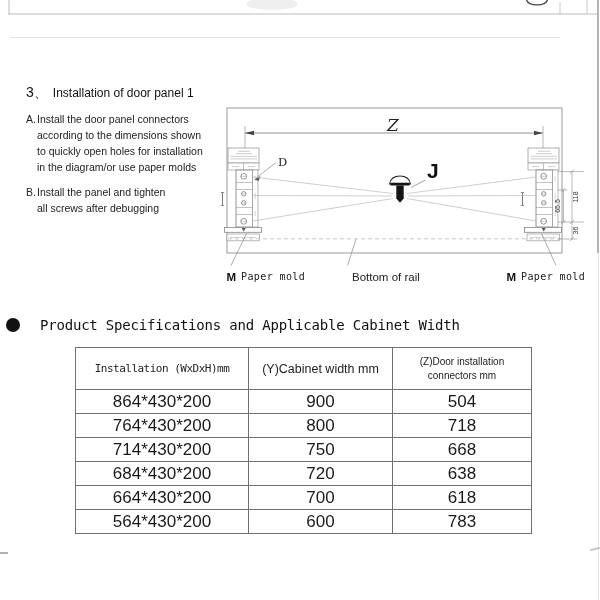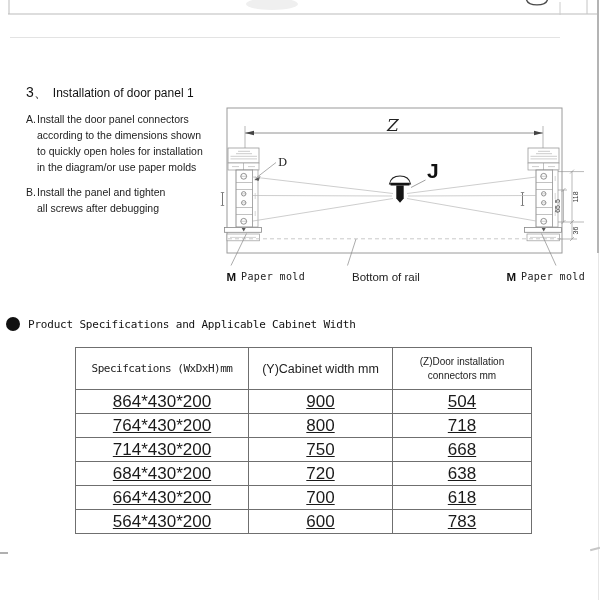--- a/index.html
+++ b/index.html
@@ -15,33 +15,33 @@
   .instr-title{display:flex;align-items:baseline;}
   .instr-num{font-size:14px;color:#111;margin-right:5px;}
   .instr-title-text{font-size:12px;color:#111;text-align:center;}
   .step{display:flex;margin-top:9px;}
   .step-label{font-size:10.5px;width:11px;flex:0 0 11px;line-height:16px;color:#222;}
   .step-lines{font-size:10.5px;line-height:16px;color:#222;}
 
   
   .section-head{position:absolute;left:6px;top:317px;display:flex;align-items:center;}
   .bullet{width:14px;height:14px;border-radius:50%;background:#111;flex:0 0 14px;}
-  .section-title{margin-left:8px;font-family:"DejaVu Sans Mono",monospace;
-                 font-size:11px;letter-spacing:-0.2px;color:#111;}
+  .section-title{margin-left:20px;font-family:"DejaVu Sans Mono",monospace;
+                 font-size:14px;letter-spacing:-0.2px;color:#111;}
 
   
   table.spec{position:absolute;left:75px;top:347px;border-collapse:collapse;
              table-layout:fixed;background:#fff;}
   table.spec th,table.spec td{border:1px solid #6f6f6f;text-align:center;
              vertical-align:middle;padding:0;}
   table.spec th{font-weight:normal;height:41px;}
   .th-spec{font-family:"DejaVu Sans Mono",monospace;font-size:11px;letter-spacing:-0.5px;color:#222;}
   .th-sans{font-size:12.5px;color:#222;}
   .th-two{font-size:10px;line-height:13.5px;color:#222;}
-  table.spec td{font-size:17px;height:23px;color:#1a1a1a;text-decoration:underline;}
+  table.spec td{font-size:17px;height:23px;color:#1a1a1a;}
 
   
   .pb-top{position:absolute;left:597px;top:0;width:1.5px;height:253px;background:#b4b4b4;}
   .pb-bottom{position:absolute;left:597.5px;top:253px;width:1px;height:347px;background:#e6e6e6;}
   .fold-l{position:absolute;left:0;top:552px;width:8px;height:1.5px;background:#b0b0b0;}
   .fold-r{position:absolute;left:590px;top:548px;width:10px;height:1.5px;background:#c6c6c6;
           transform:rotate(-14deg);}
 </style>
 </head>
 <body>
@@ -208,21 +208,21 @@
   </div>
 
   <table class="spec">
     <colgroup>
         <col style="width:173px">
         <col style="width:144px">
         <col style="width:139px">
       </colgroup>
     <thead>
       <tr>
-        <th class="th-spec">Specifcations (WxDxH)mm</th>
+        <th class="th-spec">Installation (WxDxH)mm</th>
         <th class="th-sans">(Y)Cabinet width mm</th>
         <th class="th-two">
           <div>(Z)Door installation</div>
           <div>connectors mm</div>
         </th>
       </tr>
     </thead>
     <tbody>
       <tr>
         <td>864*430*200</td>

